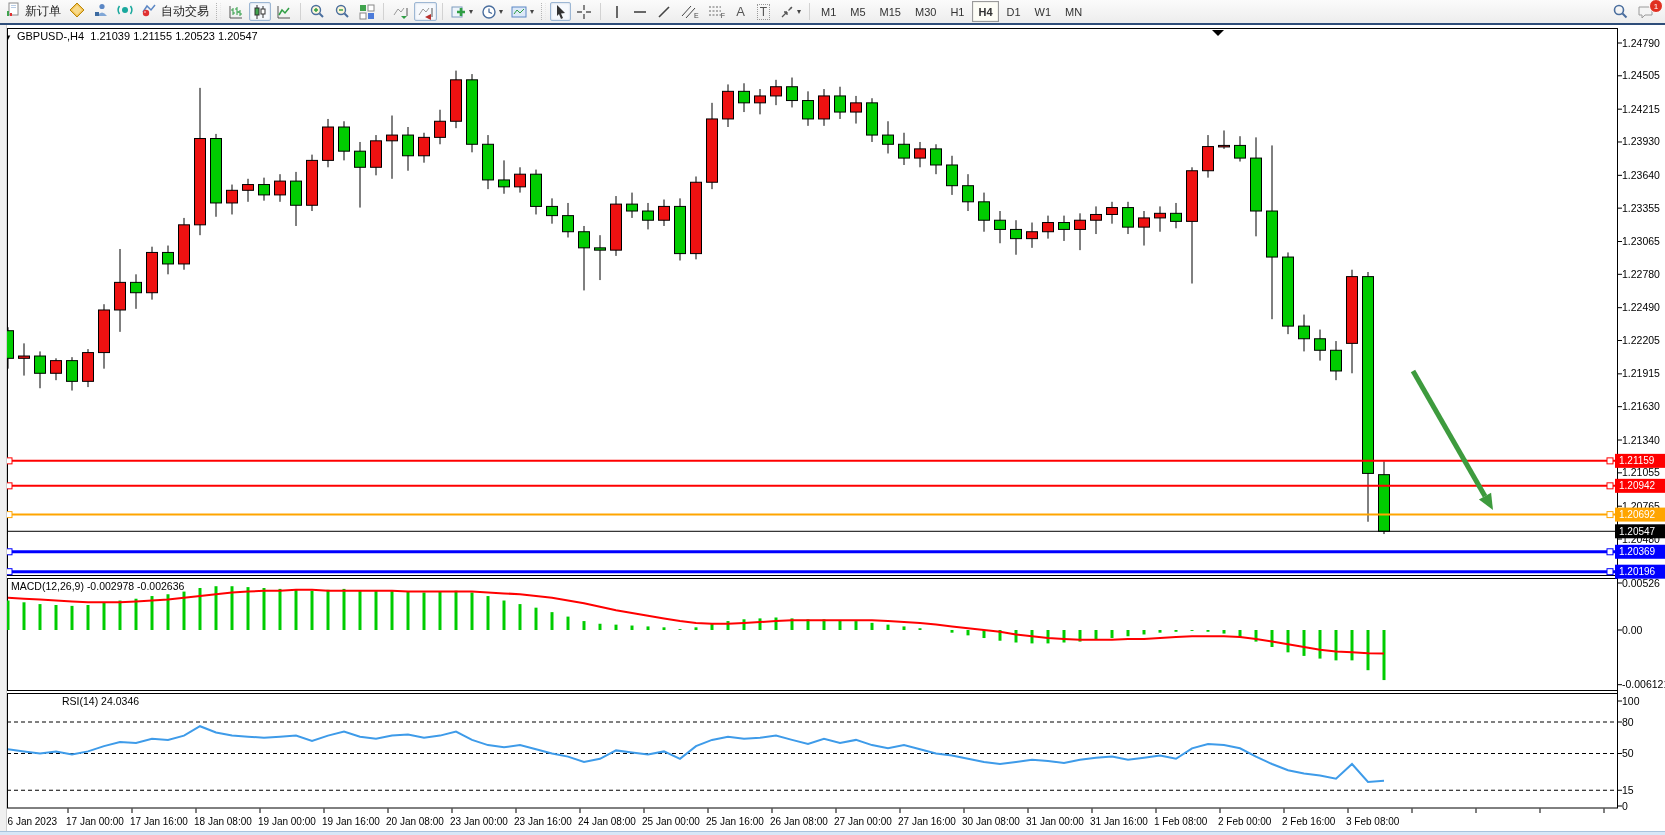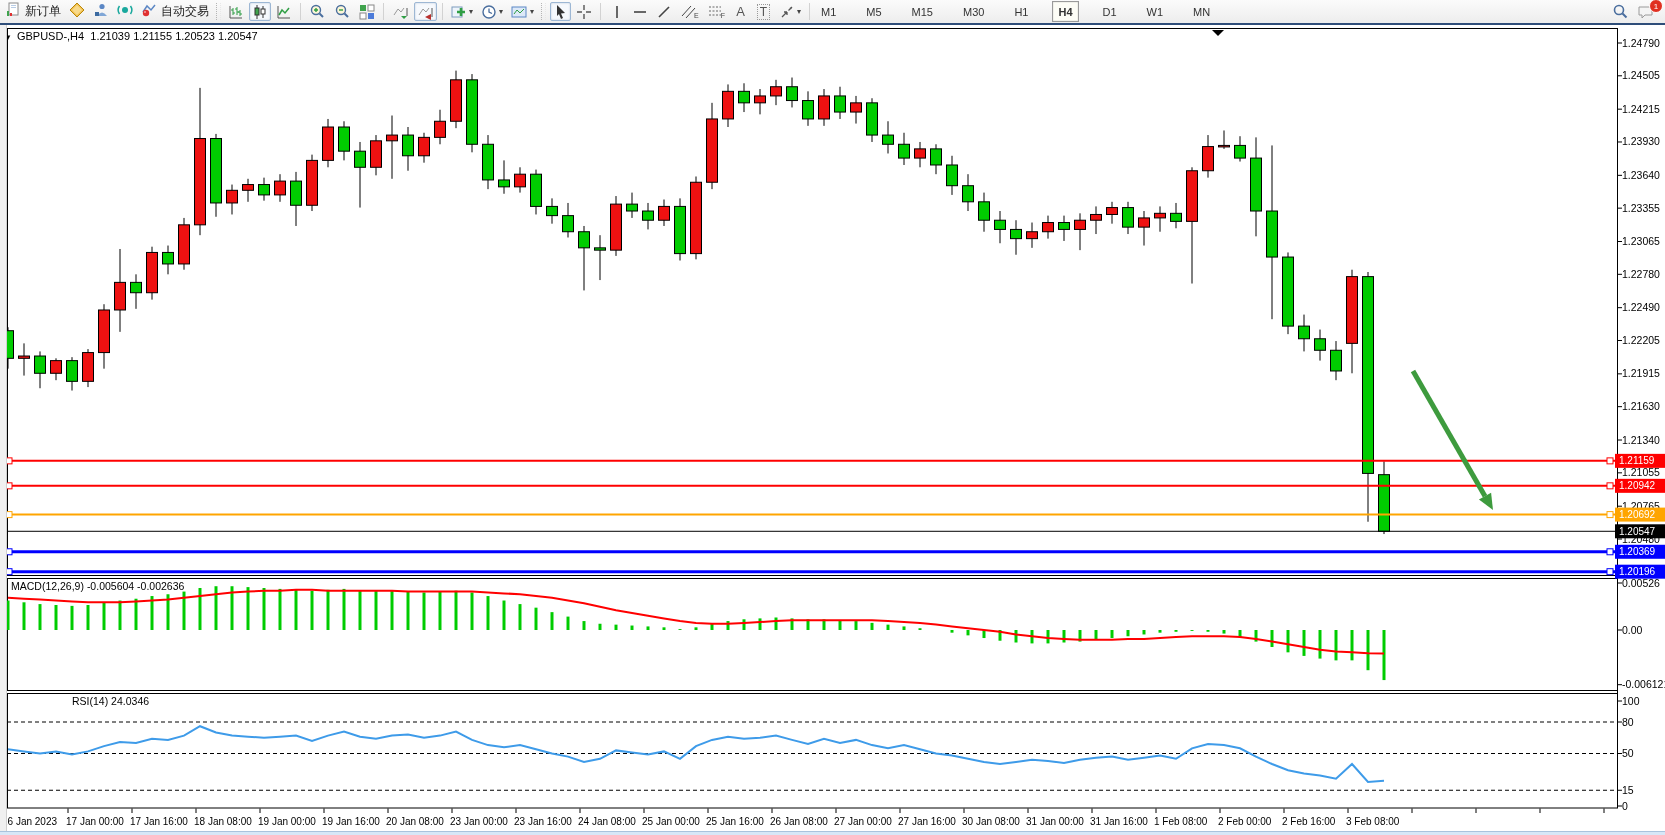--- a/index.html
+++ b/index.html
@@ -16,21 +16,21 @@
   .tfbtn{font-size:11px;color:#333;height:19px;padding:0 5px;display:flex;align-items:center;border:1px solid transparent;margin:0 1px;}
   .tfbtn.active{background:#fdfdf6;border-color:#9a9a9a;box-shadow:inset 0 0 1px #888;font-weight:bold;}
   #tb-right{margin-left:auto;display:flex;align-items:center;margin-right:6px;}
   .badge{position:absolute;top:-4px;right:-6px;background:#e03021;color:#fff;border-radius:50%;width:12px;height:12px;font-size:8px;display:flex;align-items:center;justify-content:center;border:1px solid #fff;}
   
   #chart-svg{position:absolute;left:0;top:0;z-index:1;}
   .overlay-label{position:absolute;font-size:11px;color:#000;z-index:2;white-space:nowrap;}
   #ohlc-header{left:4px;top:30px;}
   #ohlc-header .tri{font-size:8px;margin-right:5px;}
   #macd-label{left:11px;top:580px;font-size:10.5px;}
-  #rsi-label{left:28px;top:695px;font-size:10.5px;padding-left:44px;}
+  #rsi-label{left:18px;top:695px;font-size:10.5px;padding-left:44px;}
   #left-edge{position:absolute;left:0;top:25px;width:7px;height:810px;background:#f0f0f0;border-right:1px solid #cfcfcf;box-sizing:border-box;z-index:3;}
   #bottom-strip{position:absolute;left:0;top:831px;width:1665px;height:4px;background:#d7e7f7;border-top:1px solid #a9c3dd;box-sizing:border-box;z-index:4;}
 </style>
 </head>
 <body>
 
 <div id="app">
 
   <div id="toolbar">
     <div class="tbtn">
@@ -217,21 +217,21 @@
     <div class="tbtn">
       <svg width="16" height="16">
           <path d="M3 13 L8 8 M8 8 h-3 M8 8 v3" stroke="#555" stroke-width="1.3" fill="none"></path>
           <path d="M13 3 L9.5 6.5" stroke="#555" stroke-width="1.3"></path>
           <polygon points="13,3 10.5,4 12,5.5" fill="#555"></polygon>
         </svg>
       <span class="caret">▾</span>
     </div>
     <div class="sep"></div>
 
-    <div id="tf-group" style="display: flex; gap: 16px;">
+    <div id="tf-group" style="display: flex;">
         <div class="tfbtn">M1</div>
         <div class="tfbtn">M5</div>
         <div class="tfbtn">M15</div>
         <div class="tfbtn">M30</div>
         <div class="tfbtn">H1</div>
         <div class="tfbtn active">H4</div>
         <div class="tfbtn">D1</div>
         <div class="tfbtn">W1</div>
         <div class="tfbtn">MN</div>
       </div>
@@ -650,21 +650,21 @@
       <line x1="1412" y1="808.5" x2="1412" y2="813" stroke="#000"></line>
       <line x1="1476" y1="808.5" x2="1476" y2="813" stroke="#000"></line>
       <line x1="1540" y1="808.5" x2="1540" y2="813" stroke="#000"></line>
       <line x1="1604" y1="808.5" x2="1604" y2="813" stroke="#000"></line>
     </svg>
 
   <div class="overlay-label" id="ohlc-header">
     <span class="tri">▼</span><span>GBPUSD-,H4</span>&nbsp;&nbsp;<span>1.21039</span> <span>1.21155</span> <span>1.20523</span> <span>1.20547</span>
   </div>
   <div class="overlay-label" id="macd-label">
-    <span>MACD(12,26,9)</span> <span>-0.005604 -0.002636</span>
+    <span>MACD(12,26,9)</span> <span>-0.002978 -0.002636</span>
   </div>
   <div class="overlay-label" id="rsi-label">
     <span>RSI(14)</span> <span>24.0346</span>
   </div>
 
   <div id="left-edge"></div>
   <div id="bottom-strip"></div>
 </div>
 
 </body></html>

